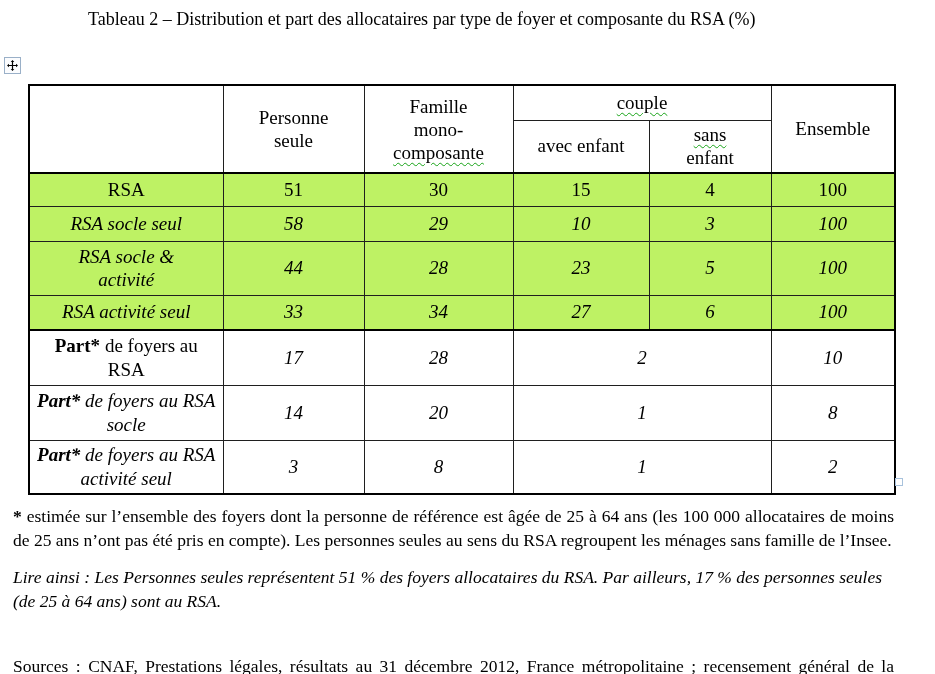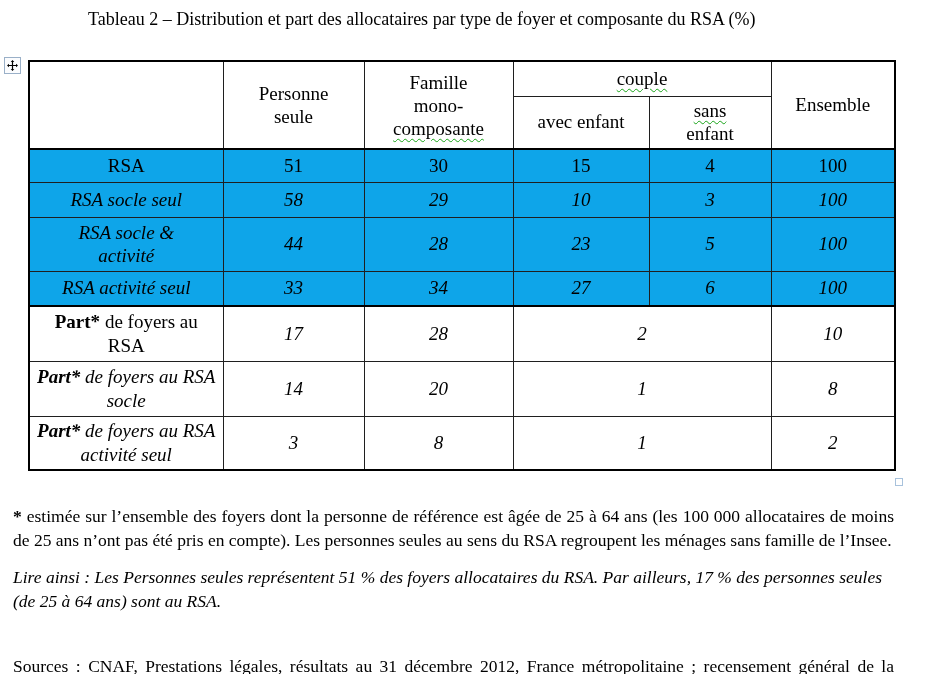--- a/index.html
+++ b/index.html
@@ -17,33 +17,33 @@
     position:absolute; left:4px; top:57px; width:17px; height:17px;
     border:1px solid #9ab0c8; background:#fbfcfe; box-sizing:border-box;
     display:flex; align-items:center; justify-content:center;
   }
   
   .resize-handle {
     position:absolute; left:895px; top:478px; width:8px; height:8px;
     border:1px solid #a8c2dc; background:#ffffff; box-sizing:border-box;
   }
   table.rsa {
-    position:absolute; left:28px; top:60px;
+    position:absolute; left:28px; top:84px;
     border-collapse:collapse; table-layout:fixed;
     border:2px solid #000;
     font-size:19px;
   }
   table.rsa th, table.rsa td {
     border:1px solid #1f1f1f; font-weight:normal;
     text-align:center; vertical-align:middle;
     padding:2px 4px; line-height:24px; overflow:hidden;
   }
   table.rsa .bb2 { border-bottom:2px solid #000; }
   td.label { text-align:left; padding-left:7px; padding-right:4px; }
-  .shaded { background:#0ea5e9;margin-top:40px; }
+  .shaded { background:#bef264;margin-top:40px; }
   .it { font-style:italic; }
   .b  { font-weight:bold; }
   .ln { display:block; line-height:23px; }
   .sq {
     text-decoration-line:underline;
     text-decoration-style:wavy;
     text-decoration-color:#17a317;
     text-decoration-thickness:1px;
     text-underline-offset:3px;
   }

